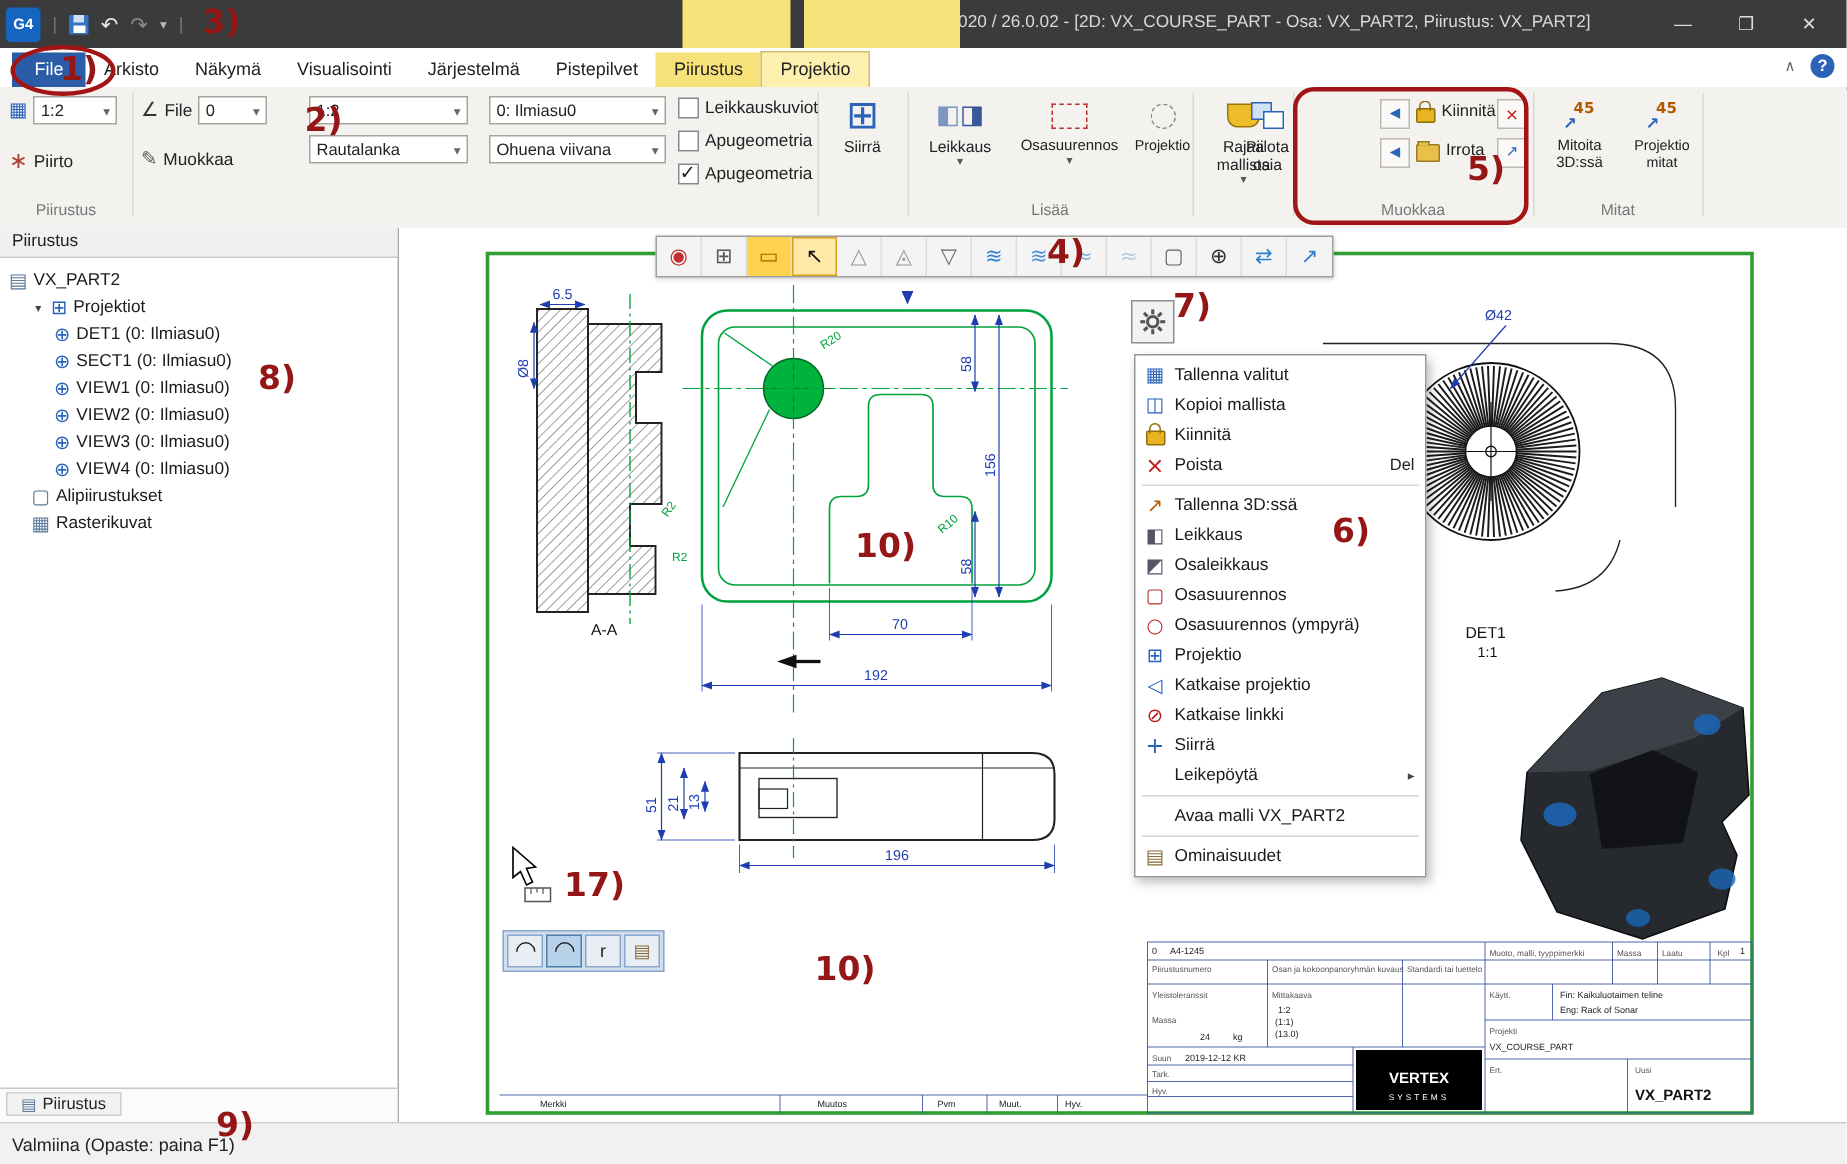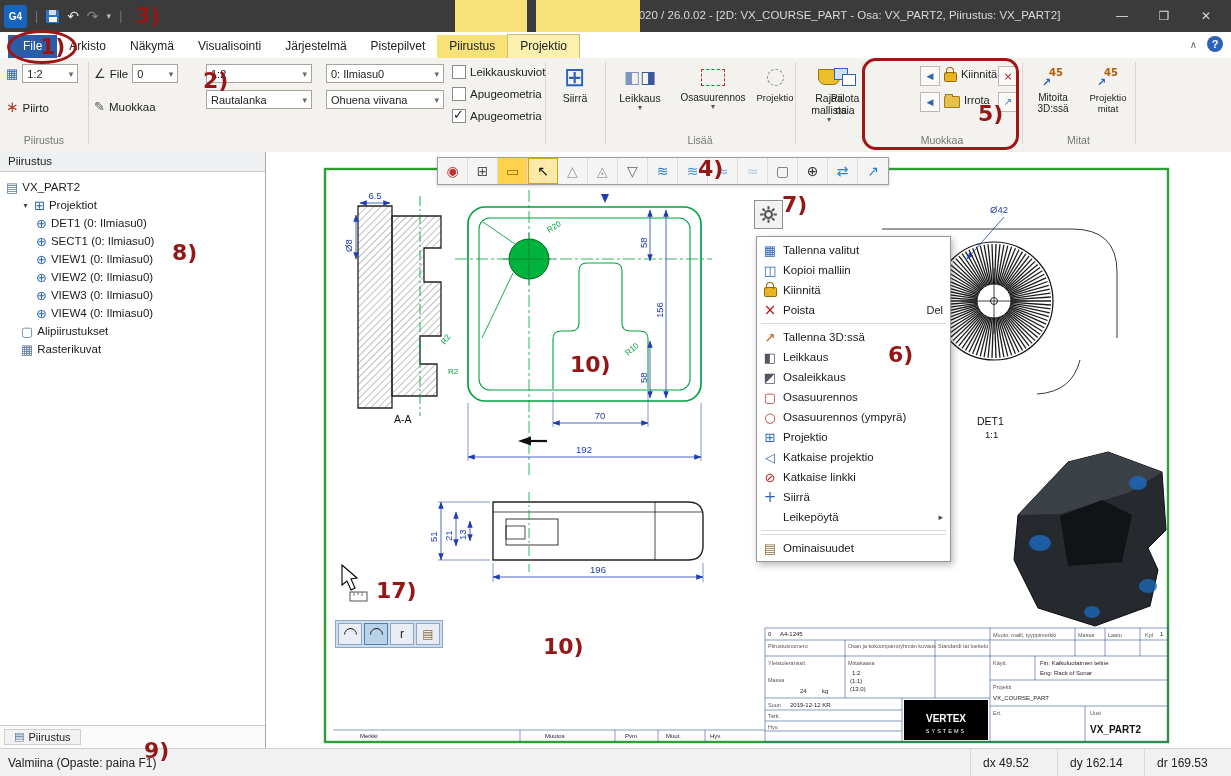--- a/index.html
+++ b/index.html
@@ -709,21 +709,21 @@
   </div>
 
   <div id="context-menu">
     <div id="cm-items">
         <div class="cm-item">
           <span class="cm-ico"><span class="gi" style="color: rgb(42, 99, 184);">▦</span></span>
           <span class="cm-lb">Tallenna valitut</span>
         </div>
         <div class="cm-item">
           <span class="cm-ico"><span class="gi" style="color: rgb(42, 99, 184);">◫</span></span>
-          <span class="cm-lb">Kopioi malliin</span>
+          <span class="cm-lb">Kopioi mallista</span>
         </div>
         <div class="cm-item">
           <span class="cm-ico"><span class="ico-lock"></span></span>
           <span class="cm-lb">Kiinnitä</span>
         </div>
         <div class="cm-item">
           <span class="cm-ico"><span class="gi" style="color: rgb(192, 24, 24); font-size: 15px;">×</span></span>
           <span class="cm-lb">Poista</span>
           <span class="cm-sc">Del</span>
         </div>
@@ -763,20 +763,24 @@
         <div class="cm-item">
           <span class="cm-ico"><span class="gi" style="color: rgb(42, 99, 184); font-size: 15px;">+</span></span>
           <span class="cm-lb">Siirrä</span>
         </div>
         <div class="cm-item">
           <span class="cm-ico"></span>
           <span class="cm-lb">Leikepöytä</span>
           <span class="cm-sub">▸</span>
         </div>
         <div class="cm-sep"></div>
+        <div class="cm-item">
+          <span class="cm-ico"></span>
+          <span class="cm-lb">Avaa malli VX_PART2</span>
+        </div>
         <div class="cm-sep"></div>
         <div class="cm-item">
           <span class="cm-ico"><span class="gi" style="color: rgb(138, 109, 59);">▤</span></span>
           <span class="cm-lb">Ominaisuudet</span>
         </div>
       </div>
   </div>
 
   <div id="mini-toolbar">
     <div class="mt-btn">
@@ -788,25 +792,20 @@
     <div class="mt-btn">r</div>
     <div class="mt-btn">
         <span class="gi" style="color:#8a6d3b;font-size:12px">▤</span>
       </div>
   </div>
 
 </div>
 
 <div id="statusbar">
   <span id="sb-msg">Valmiina (Opaste: paina F1)</span>
-  <div id="sb-right">
-    <span class="seg">dx 49.52</span>
-    <span class="seg">dy 162.14</span>
-    <span class="seg">dr 169.53</span>
-  </div>
 </div>
 
 <div id="red-ellipse"></div>
 <div id="red-box"></div>
 <span class="ann" style="left:40px;top:36px">1)</span>
 <span class="ann" style="left:203px;top:70px">2)</span>
 <span class="ann" style="left:135px;top:5px">3)</span>
 <span class="ann" style="left:698px;top:158px">4)</span>
 <span class="ann" style="left:978px;top:103px">5)</span>
 <span class="ann" style="left:888px;top:344px">6)</span>

